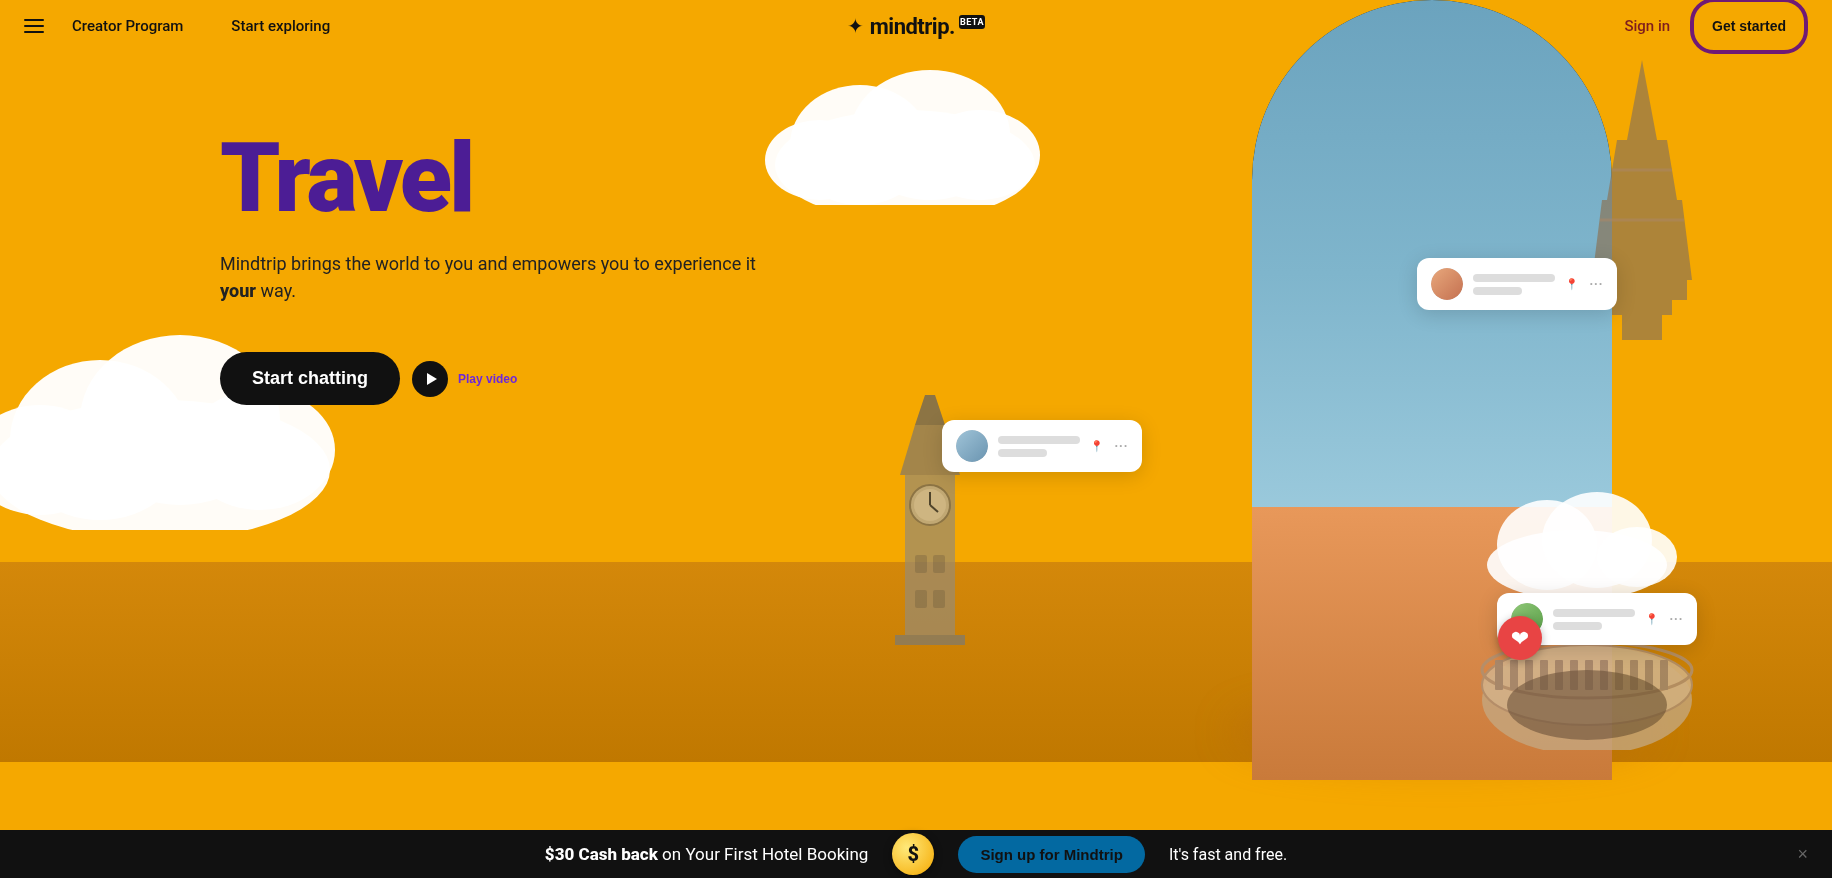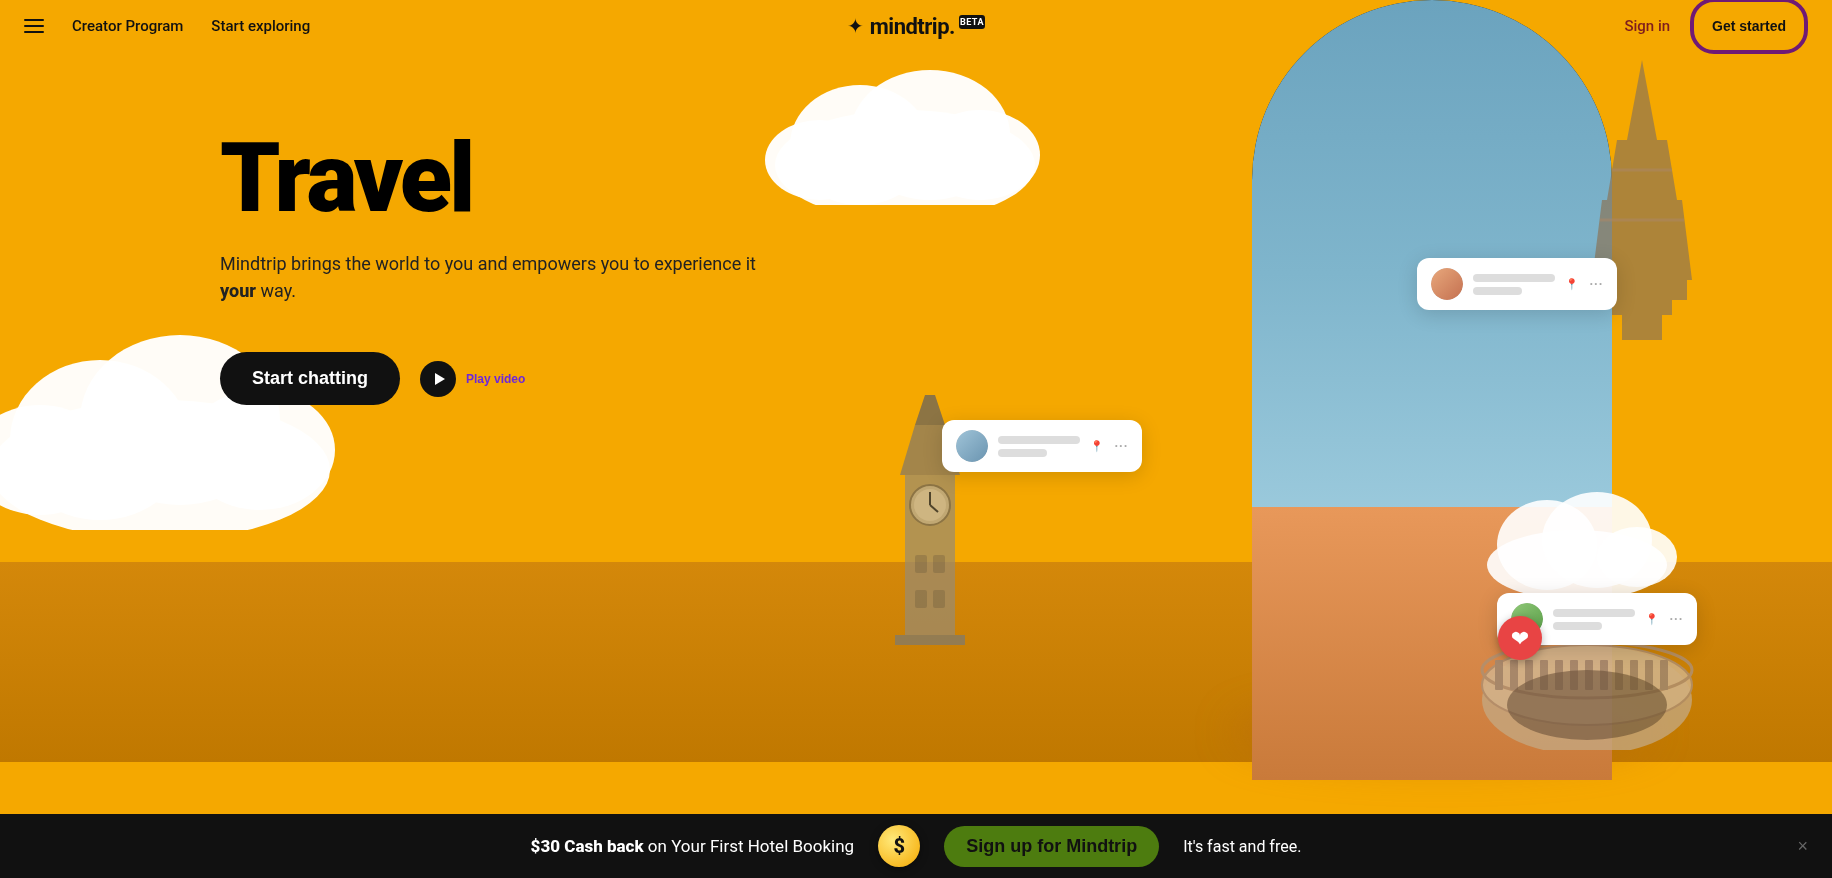--- a/index.html
+++ b/index.html
@@ -25,21 +25,21 @@
       margin-right: 28px;
     }
     .nav-hamburger span {
       display: block;
       height: 2px;
       background: #111;
       border-radius: 2px;
     }
     .nav-links {
       display: flex;
-      gap: 28px;
+      gap: 48px;
     }
     .nav-link {
       font-size: 15px;
       color: #111;
       text-decoration: none;
       font-weight: 500;
       cursor: pointer;
     }
     .nav-logo {
       position: absolute;
@@ -107,39 +107,39 @@
     .hero-content {
       position: absolute;
       top: 130px;
       left: 220px;
       max-width: 560px;
       z-index: 10;
     }
     .hero-title {
       font-size: 96px;
       font-weight: 900;
-      color: #000000;
+      color: #4c1d95;
       line-height: 1.0;
       letter-spacing: -3px;
       margin-bottom: 24px;
     }
     .hero-subtitle {
       font-size: 18px;
       color: #222;
       line-height: 1.5;
       margin-bottom: 48px;
       font-weight: 400;
     }
     .hero-subtitle strong {
       font-weight: 800;
     }
     .hero-buttons {
       display: flex;
       align-items: center;
-      gap: 20px;
+      gap: 12px;
     }
     .start-chatting-btn {
       background: #111;
       color: #fff;
       border: none;
       border-radius: 32px;
       padding: 16px 32px;
       font-size: 18px;
       font-weight: 700;
       cursor: pointer;
@@ -299,21 +299,21 @@
       bottom: 175px;
       right: 135px;
     }
 
     
     .bottom-banner {
       position: absolute;
       bottom: 0;
       left: 0;
       right: 0;
-      height: 64px;
+      height: 48px;
       background: #111;
       display: flex;
       align-items: center;
       justify-content: center;
       gap: 24px;
       z-index: 50;
     }
     .banner-cashback-text {
       font-size: 17px;
       color: #fff;
@@ -329,26 +329,26 @@
       display: flex;
       align-items: center;
       justify-content: center;
       font-size: 20px;
       font-weight: 800;
       color: #111;
       box-shadow: 0 2px 8px rgba(0,0,0,0.4);
       flex-shrink: 0;
     }
     .banner-signup-btn {
-      background: #4d7c0f;
+      background: #0369a1;
       color: #111;
       border: none;
       border-radius: 24px;
       padding: 10px 22px;
-      font-size: 18px;
+      font-size: 15px;
       font-weight: 600;
       cursor: pointer;
       text-align: center;
     }
     .banner-fast-text {
       font-size: 16px;
       color: #fff;
       text-align: center;
     }
     .banner-close {

